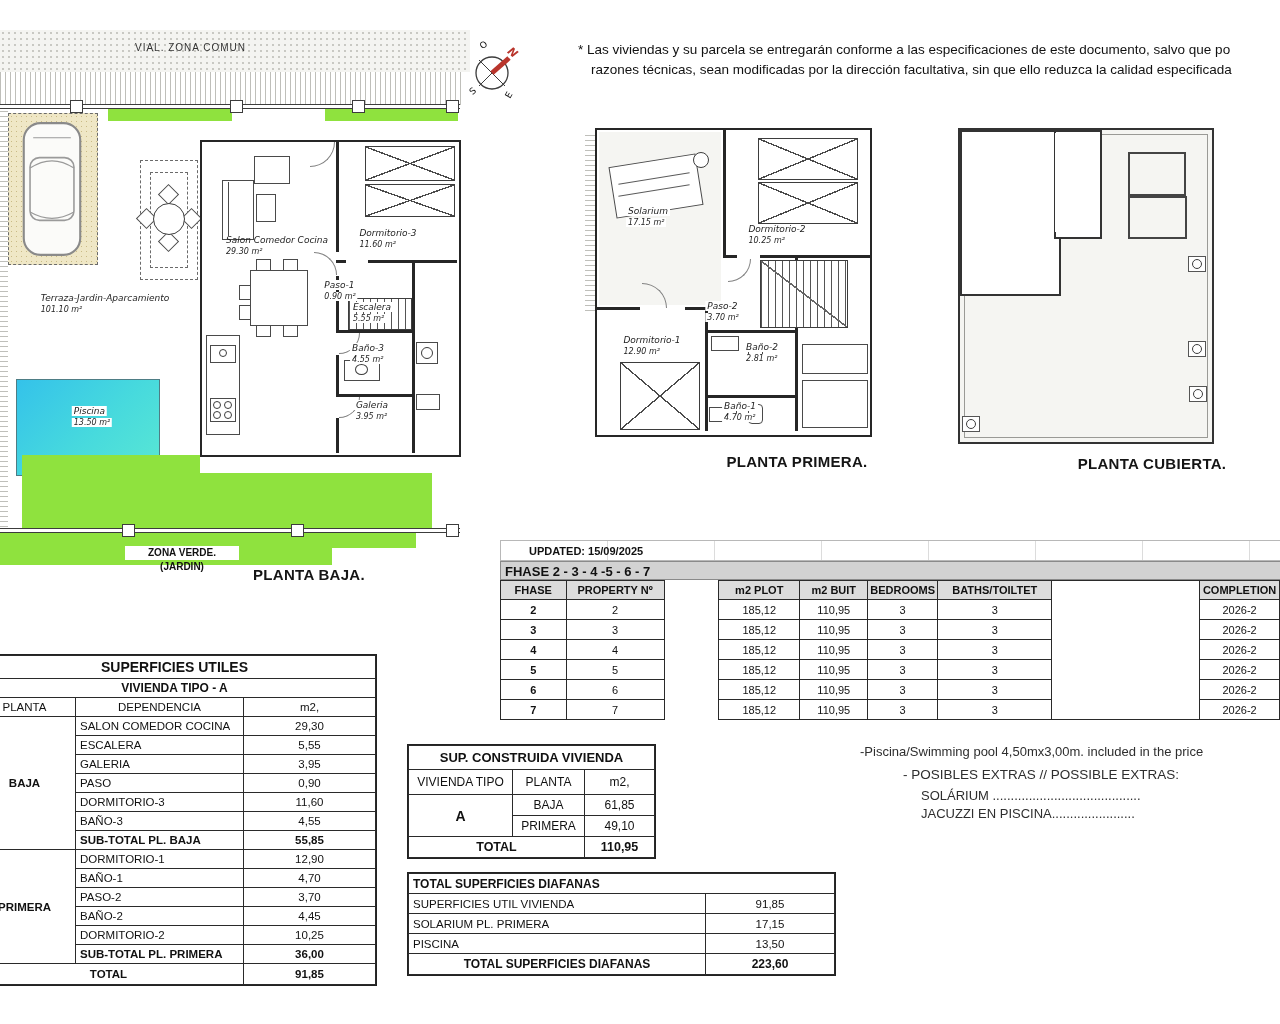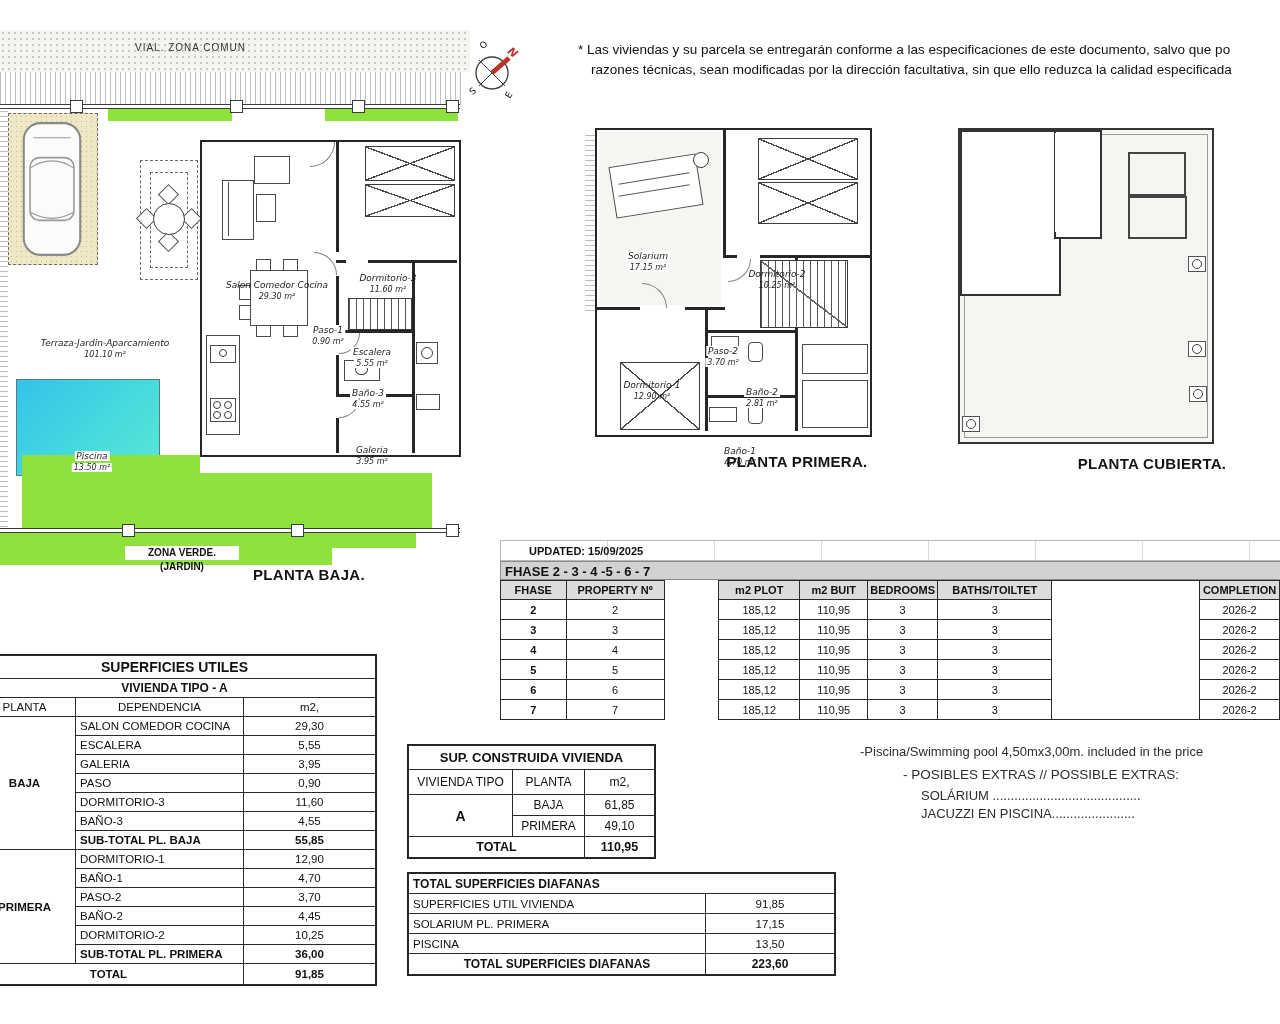--- a/index.html
+++ b/index.html
@@ -23,22 +23,22 @@
     linear-gradient(to top right,transparent calc(50% - 0.7px),#4a4a4a calc(50% - 0.7px) calc(50% + 0.7px),transparent calc(50% + 0.7px)),
     linear-gradient(to bottom right,transparent calc(50% - 0.7px),#4a4a4a calc(50% - 0.7px) calc(50% + 0.7px),transparent calc(50% + 0.7px));}
   .stairs{border:1.3px solid #3d3d3d;background-color:#fff;background-image:repeating-linear-gradient(90deg,#555 0 1px,transparent 1px 7px);}
   .stairsd{background-image:linear-gradient(to top right,transparent calc(50% - 0.8px),#666 calc(50% - 0.8px) calc(50% + 0.8px),transparent calc(50% + 0.8px)),repeating-linear-gradient(90deg,#555 0 1px,transparent 1px 7px);}
   .arc{position:absolute;border:1.1px solid #808080;border-left:none;border-bottom:none;border-radius:0 100% 0 0;}
   .fence{height:3px;border-top:1.6px solid #3c3c3c;border-bottom:1.6px solid #3c3c3c;background:#fff;}
   .post{position:absolute;width:11px;height:11px;background:#fff;border:1.6px solid #3c3c3c;}
   .circle{border:1.2px solid #3d3d3d;border-radius:50%;background:#fff;}
   .dash{border:1.6px dashed #6a6a6a;}
   .furn{border:1.2px solid #4a4a4a;background:#fff;}
-  .plabel{position:absolute;transform:translateX(-50%);text-align:center;white-space:nowrap;
-          font:italic 9px/1.25 "DejaVu Sans",sans-serif;color:#1d1d1d;margin-top:45px;}
+  .plabel{position:absolute;transform:translateX(-50%);text-align:left;white-space:nowrap;
+          font:italic 9px/1.25 "DejaVu Sans",sans-serif;color:#1d1d1d;}
   .parea{font-size:8px;}
   .chip{background:#fff;padding:0 2px;}
   .ptitle{position:absolute;width:170px;text-align:center;font:bold 15px "Liberation Sans",sans-serif;color:#151515;letter-spacing:0.3px;}
   .smalllab{font:10px "Liberation Sans",sans-serif;color:#333;letter-spacing:1px;}
   
   table{border-collapse:collapse;position:absolute;table-layout:fixed;}
   td,th{border:1px solid #2a2a2a;font:11.5px "Liberation Sans",sans-serif;color:#111;
         text-align:center;padding:0 2px;overflow:hidden;white-space:nowrap;}
   .b{font-weight:bold;}
   .left{text-align:left;padding-left:4px;}
@@ -154,21 +154,21 @@
     <div class="post" style="left:446px;top:494px"></div>
 
     <div class="plabel" style="left:277px;top:205px">
       <span>Salon  Comedor  Cocina</span><br>
       <span class="parea">29.30 m²</span>
     </div>
     <div class="plabel" style="left:388px;top:198px">
       <span>Dormitorio-3</span><br>
       <span class="parea">11.60 m²</span>
     </div>
-    <div class="plabel" style="left:328px;top:250px">
+    <div class="plabel" style="left:340px;top:250px">
       <span class="chip">Paso-1</span><br>
       <span class="parea chip">0.90  m²</span>
     </div>
     <div class="plabel" style="left:372px;top:272px">
       <span class="chip">Escalera</span><br>
       <span class="parea chip">5.55 m²</span>
     </div>
     <div class="plabel" style="left:368px;top:313px">
       <span class="chip">Baño-3</span><br>
       <span class="parea chip">4.55 m²</span>

